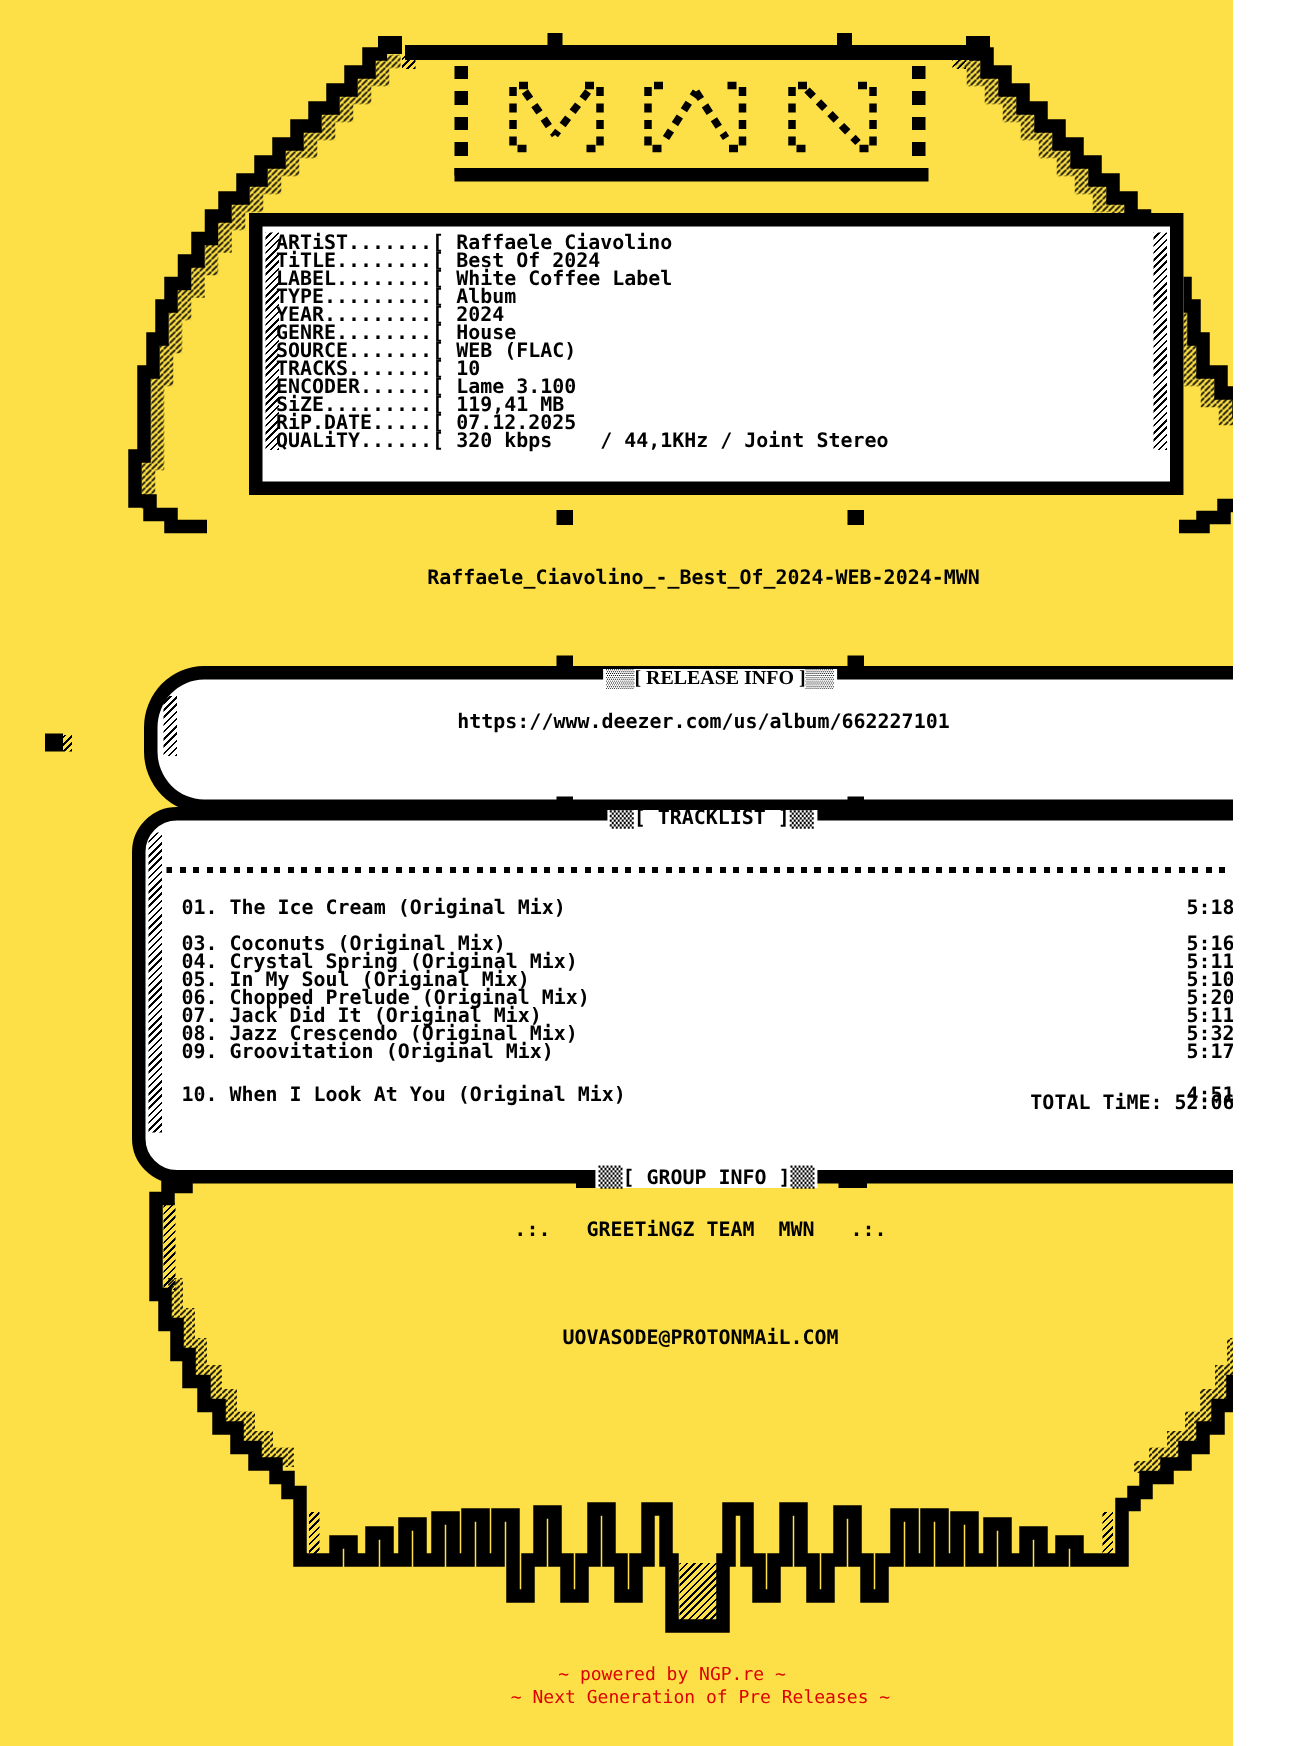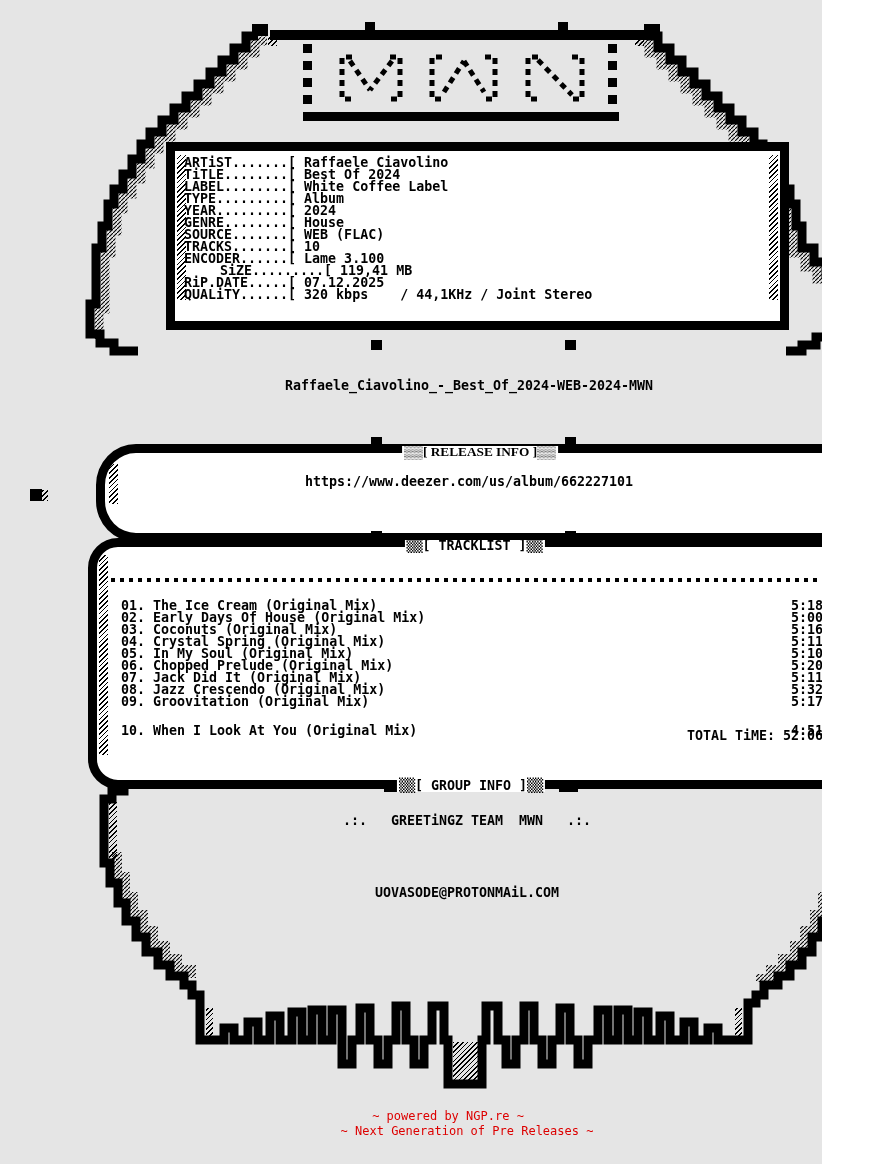--- a/index.html
+++ b/index.html
@@ -1,16 +1,16 @@
 <!DOCTYPE html>
 <html><head>
 <meta charset="utf-8">
 <style>
   html,body{margin:0;padding:0;background:#fff;}
-  .nfo{position:relative;width:822px;height:1164px;background:#e5e5e5;overflow:hidden;
+  .nfo{position:relative;width:822px;height:1164px;background:#fde047;overflow:hidden;
        font-family:"DejaVu Sans Mono",monospace;font-weight:bold;font-size:13.3px;
        line-height:12px;color:#000;}
   .abs{position:absolute;}
   .pre{white-space:pre;}
   .blk{position:absolute;background:#000;}
   .hx{position:absolute;background:repeating-linear-gradient(315deg,#000 0 1.2px,transparent 1.2px 3.4px);}
   .cap{position:absolute;border:9px solid #000;border-radius:40px/41px;background:#fff;z-index:2;}
   .box{position:absolute;border:9px solid #000;background:#fff;z-index:2;}
   .seclabel{position:absolute;background:#fff;padding:0 2px;white-space:pre;z-index:4;}
   .cen{position:absolute;transform:translateX(-50%);white-space:pre;z-index:4;}
@@ -84,21 +84,21 @@
     <div class="hx" style="right:2px;top:4px;width:9px;height:145px;"></div>
     <div class="abs pre" style="left:9px;top:6px;"><span>ARTiST.......[ </span><span>Raffaele Ciavolino</span></div>
     <div class="abs pre" style="left:9px;top:18px;"><span>TiTLE........[ </span><span>Best Of 2024</span></div>
     <div class="abs pre" style="left:9px;top:30px;"><span>LABEL........[ </span><span>White Coffee Label</span></div>
     <div class="abs pre" style="left:9px;top:42px;"><span>TYPE.........[ </span><span>Album</span></div>
     <div class="abs pre" style="left:9px;top:54px;"><span>YEAR.........[ </span><span>2024</span></div>
     <div class="abs pre" style="left:9px;top:66px;"><span>GENRE........[ </span><span>House</span></div>
     <div class="abs pre" style="left:9px;top:78px;"><span>SOURCE.......[ </span><span>WEB (FLAC)</span></div>
     <div class="abs pre" style="left:9px;top:90px;"><span>TRACKS.......[ </span><span>10</span></div>
     <div class="abs pre" style="left:9px;top:102px;"><span>ENCODER......[ </span><span>Lame 3.100</span></div>
-    <div class="abs pre" style="left:9px;top:114px;padding-left:36px;"><span>SiZE.........[ </span><span>119,41 MB</span></div>
+    <div class="abs pre" style="left:9px;top:114px;"><span>SiZE.........[ </span><span>119,41 MB</span></div>
     <div class="abs pre" style="left:9px;top:126px;"><span>RiP.DATE.....[ </span><span>07.12.2025</span></div>
     <div class="abs pre" style="left:9px;top:138px;"><span>QUALiTY......[ </span><span>320 kbps    / 44,1KHz / Joint Stereo</span></div>
   </div>
 
   <div class="tab" style="left:371px;top:340px;"></div>
   <div class="tab" style="left:565px;top:340px;"></div>
   <div class="cen" style="left:469px;top:380px;">Raffaele_Ciavolino_-_Best_Of_2024-WEB-2024-MWN</div>
 
   <div class="cap" style="left:96px;top:444px;width:750px;height:80px;">
     <div class="hx" style="left:4px;top:11px;width:9px;height:40px;"></div>
@@ -115,21 +115,20 @@
   <div class="blk" style="left:783px;top:492px;width:12px;height:12px;"></div>
   <div class="hx" style="left:849px;top:372px;width:10px;height:15px;"></div>
   <div class="hx" style="left:847px;top:458px;width:10px;height:15px;"></div>
 
   <div class="box" style="left:88px;top:538px;width:755px;height:233px;border-radius:30px;">
     <div class="hx" style="left:2px;top:8px;width:9px;height:200px;"></div>
     <div class="hx" style="right:2px;top:8px;width:9px;height:200px;"></div>
     <div class="seclabel" style="left:50%;transform:translateX(-50%);top:-7px;"><span>▒▒</span><span>[ TRACKLIST ]</span><span>▒▒</span></div>
     <div class="dotline" style="left:14px;top:31px;width:716px;"></div>
     <div class="trow" style="left:24px;top:53px;width:702px;"><span>01. The Ice Cream (Original Mix)</span><span>5:18</span></div>
-    <div class="trow" style="left:24px;top:65px;width:702px;"><span>02. Early Days Of House (Original Mix)</span><span>5:00</span></div>
     <div class="trow" style="left:24px;top:77px;width:702px;"><span>03. Coconuts (Original Mix)</span><span>5:16</span></div>
     <div class="trow" style="left:24px;top:89px;width:702px;"><span>04. Crystal Spring (Original Mix)</span><span>5:11</span></div>
     <div class="trow" style="left:24px;top:101px;width:702px;"><span>05. In My Soul (Original Mix)</span><span>5:10</span></div>
     <div class="trow" style="left:24px;top:113px;width:702px;"><span>06. Chopped Prelude (Original Mix)</span><span>5:20</span></div>
     <div class="trow" style="left:24px;top:125px;width:702px;"><span>07. Jack Did It (Original Mix)</span><span>5:11</span></div>
     <div class="trow" style="left:24px;top:137px;width:702px;"><span>08. Jazz Crescendo (Original Mix)</span><span>5:32</span></div>
     <div class="trow" style="left:24px;top:149px;width:702px;"><span>09. Groovitation (Original Mix)</span><span>5:17</span></div>
     <div class="trow" style="left:24px;top:178px;width:702px;"><span>10. When I Look At You (Original Mix)</span><span>4:51</span></div>
     <div class="trow" style="left:24px;top:183px;width:702px;justify-content:flex-end;"><span>TOTAL TiME: 52:06</span></div>
   </div>

